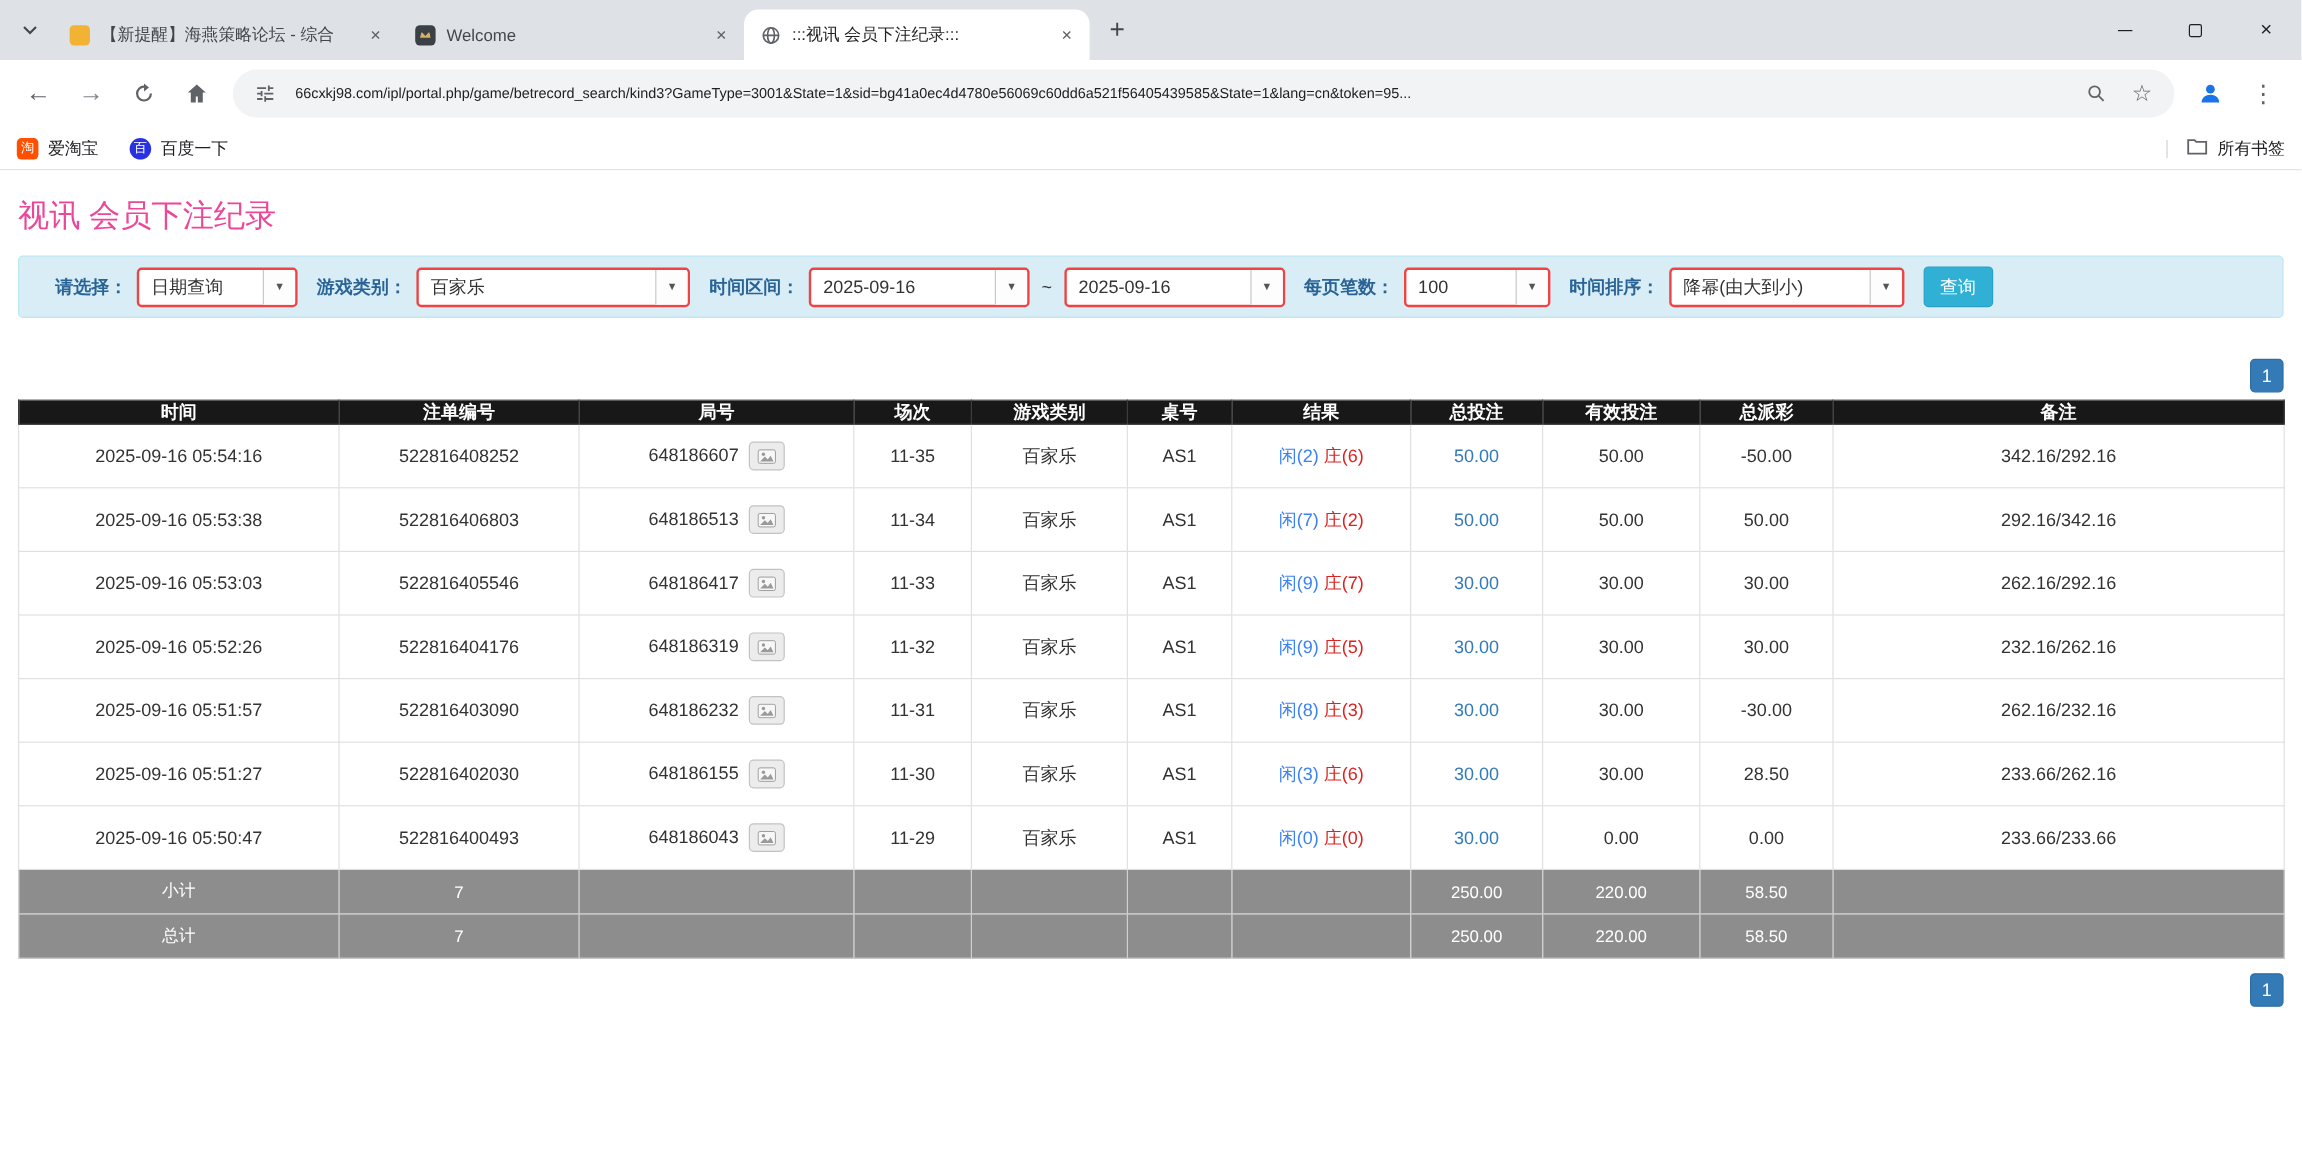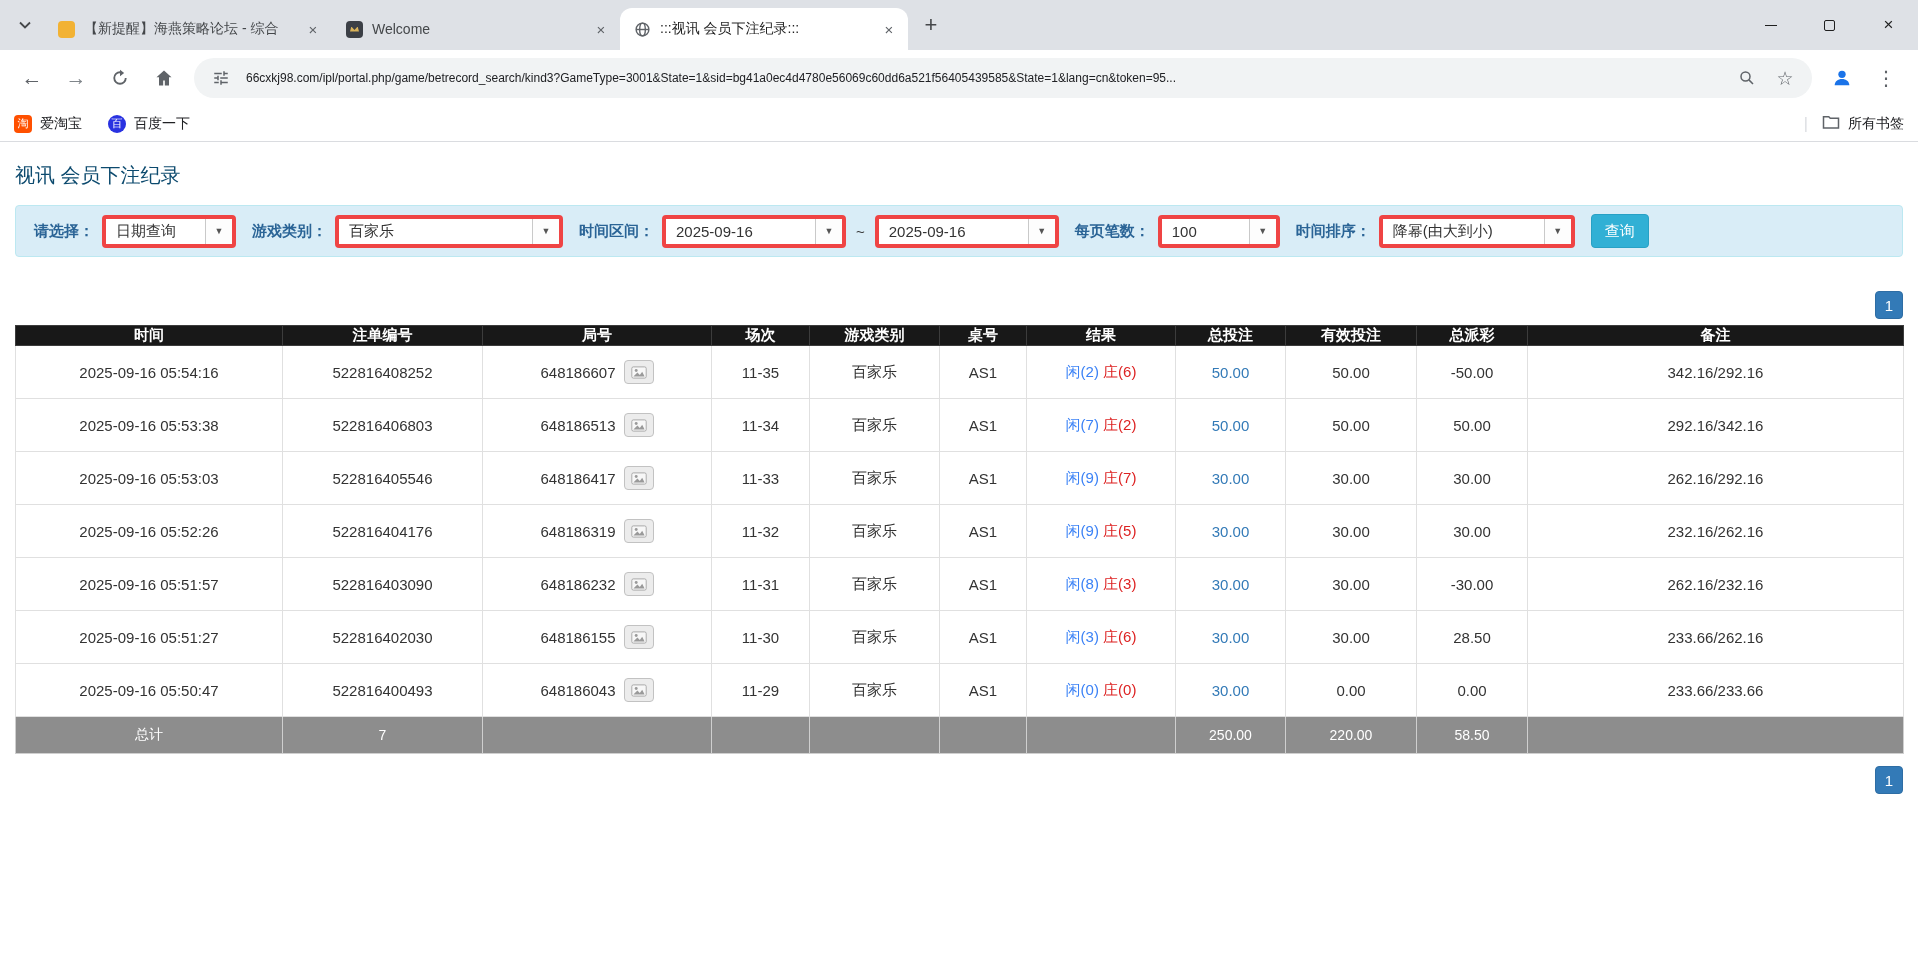--- a/index.html
+++ b/index.html
@@ -35,26 +35,26 @@
   .bookmarks-bar { height:36px; background:#fff; border-bottom:1px solid #dadce0; display:flex; align-items:center; padding:0 14px; gap:26px; font-size:14px; color:#202124; flex:0 0 auto; }
   .bookmark { display:flex; align-items:center; gap:8px; }
   .bm-badge { width:18px; height:18px; border-radius:4px; color:#fff; font-size:11px; display:flex; align-items:center; justify-content:center; }
   .bm-badge.taobao { background:#ff5000; }
   .bm-badge.baidu { background:#2932e1; border-radius:50%; }
   .bookmarks-right { margin-left:auto; display:flex; align-items:center; gap:14px; }
   .bm-sep { color:#dadce0; font-size:16px; }
 
   
   .page { flex:1; background:#fff; padding:0 15px; }
-  .page-title { font-size:20px; font-weight:500; color:#0c4a6e; margin:20px 0 16px; }
+  .page-title { font-size:26px; font-weight:500; color:#ec4899; margin:20px 0 16px; }
 
   .filter-bar { background:#d9edf7; border:1px solid #bce8f1; border-radius:4px; height:52px; display:flex; align-items:center; padding:0 14px; gap:8px; }
   .f-label { color:#2a6496; font-weight:bold; font-size:15px; margin-left:8px; white-space:nowrap; }
-  .f-label:first-child { margin-left:4px; }
-  .select { background:#fff; border:4px solid #ef4444; border-radius:4px; height:33px; display:flex; align-items:stretch; overflow:hidden; }
+  .f-label:first-child { margin-left:16px; }
+  .select { background:#fff; border:2px solid #ef4444; border-radius:4px; height:33px; display:flex; align-items:stretch; overflow:hidden; }
   .sel-text { display:flex; align-items:center; padding:0 10px; font-size:15px; color:#333; flex:1; white-space:nowrap; }
   .sel-arrow { width:27px; border-left:1px solid #c9c9c9; display:flex; align-items:center; justify-content:center; font-size:9px; color:#555; background:#fdfdfd; }
   .sel-query { width:134px; } .sel-game { width:228px; } .sel-date { width:184px; }
   .sel-perpage { width:122px; } .sel-sort { width:196px; }
   .range-sep { color:#333; font-size:15px; margin:0 2px; }
   .search-btn { margin-left:8px; height:34px; padding:0 13px; background:#31b0d5; border:1px solid #28a1c5; border-radius:4px; color:#fff; font-size:15px; font-family:inherit; cursor:pointer; }
 
   .info-bar { margin-top:26px; background:#dff0d8; border:1px solid #d6e9c6; border-radius:3px; height:40px; display:flex; align-items:center; justify-content:space-between; padding:0 14px; }
   .info-left { color:#333; font-size:14px; }
   .info-right { color:#f20c0c; font-size:13px; }
@@ -380,32 +380,45 @@
             <td>AS1</td>
             <td><span class="res-player">闲(0)</span> <span class="res-banker">庄(0)</span></td>
             <td><span class="bet-link">30.00</span></td>
             <td>0.00</td>
             <td class="">0.00</td>
             <td>233.66/233.66</td>
           </tr>
         </tbody>
       <tbody>
         <tr class="summary-row">
-          <td>总计</td>
+          <td>小计</td>
           <td>7</td>
           <td></td>
           <td></td>
           <td></td>
           <td></td>
           <td></td>
           <td>250.00</td>
           <td>220.00</td>
           <td>58.50</td>
           <td></td>
         </tr>
+        <tr class="summary-row">
+          <td>总计</td>
+          <td>7</td>
+          <td></td>
+          <td></td>
+          <td></td>
+          <td></td>
+          <td></td>
+          <td>250.00</td>
+          <td>220.00</td>
+          <td>58.50</td>
+          <td></td>
+        </tr>
       </tbody>
     </table>
 
     <div class="pagination bottom">
       <span class="page-btn">1</span>
     </div>
   </div>
 </div>
 
 </body></html>

